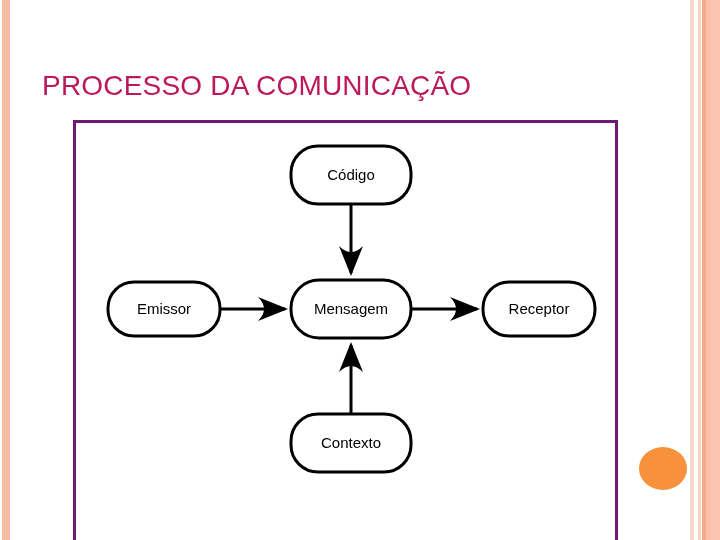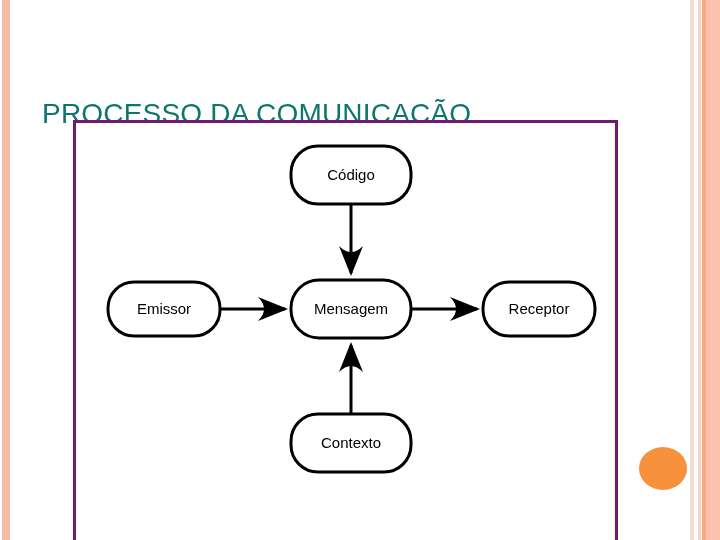--- a/index.html
+++ b/index.html
@@ -28,24 +28,23 @@
     bottom: 0;
   }
 
   
   .slide-title {
     position: absolute;
     left: 42px;
     top: 70px;
     font-size: 28px;
     letter-spacing: 0.2px;
-    color: #0f766e;
+    color: #be185d;
     white-space: nowrap;
     font-weight: 400;
-    margin-top: 28px;
   }
 
   
   .diagram-frame {
     position: absolute;
     left: 73px;
     top: 120px;
     width: 545px;
     height: 456px;
     border: 3px solid #701a75;

